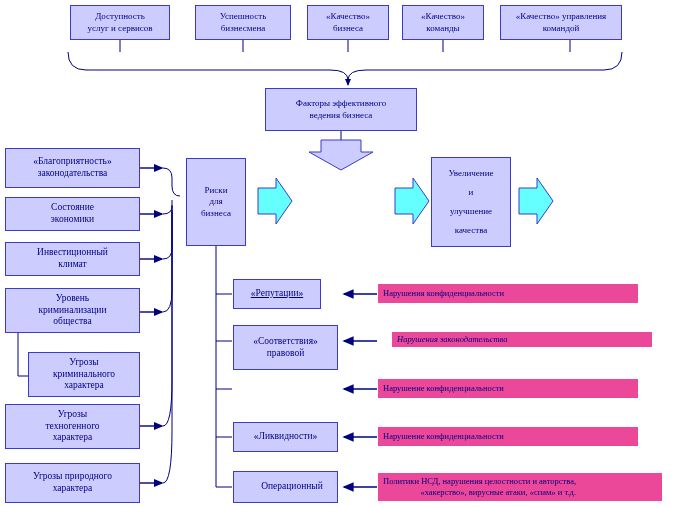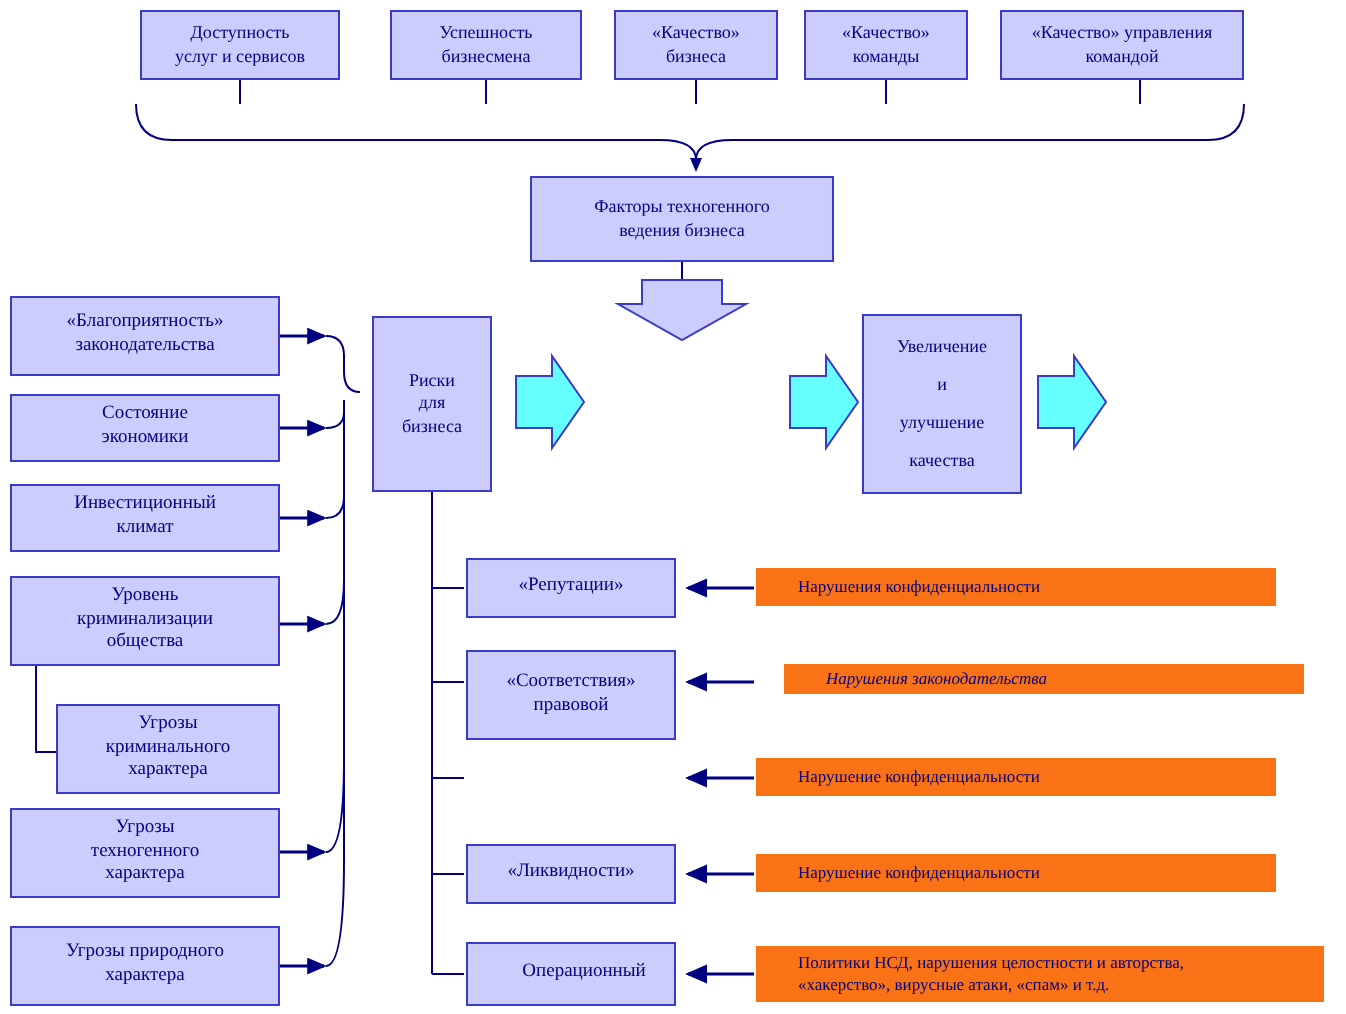--- a/index.html
+++ b/index.html
@@ -26,26 +26,26 @@
     padding:2px 3px;
     white-space:pre-line;
   }
   .top-box{font-size:9px;}
   .factor-box{font-size:9px;}
   .left-box{font-size:9.5px;}
   .risk-box{font-size:9px;}
   .risk-type{font-size:9.5px;}
   .viol-box{
     border:none;
-    background:#f97316;
+    background:#ec4899;
     justify-content:flex-start;
-    text-align:left;
+    text-align:right;
     font-size:8.5px;
     color:#000080;
-    padding-left:21px;
+    padding-left:5px;
   }
   .ellipse{
     position:absolute;
     box-sizing:border-box;
     border:1px solid #3a3acc;
     background:#ccccff;
     border-radius:50%;
     display:flex;
     align-items:center;
     justify-content:center;
@@ -134,21 +134,21 @@
 услуг и сервисов</div>
   <div class="box top-box" style="left:195px;top:5px;width:96px;height:35px;">Успешность
 бизнесмена</div>
   <div class="box top-box" style="left:307px;top:5px;width:82px;height:35px;">«Качество»
 бизнеса</div>
   <div class="box top-box" style="left:402px;top:5px;width:82px;height:35px;">«Качество»
 команды</div>
   <div class="box top-box" style="left:500px;top:5px;width:122px;height:35px;">«Качество» управления
 командой</div>
 
-  <div class="box factor-box" style="left:265px;top:88px;width:152px;height:43px;">Факторы техногенного
+  <div class="box factor-box" style="left:265px;top:88px;width:152px;height:43px;">Факторы эффективного
 ведения бизнеса</div>
 
   <div class="box left-box" style="left:5px;top:148px;width:135px;height:40px;">«Благоприятность»
 законодательства</div>
   <div class="box left-box" style="left:5px;top:197px;width:135px;height:34px;">Состояние
 экономики</div>
   <div class="box left-box" style="left:5px;top:242px;width:135px;height:34px;">Инвестиционный
 климат</div>
   <div class="box left-box" style="left:5px;top:288px;width:135px;height:45px;">Уровень
 криминализации
@@ -169,21 +169,21 @@
 
   <div class="box" style="left:431px;top:157px;width:80px;height:90px;font-size:9px;line-height:1.05;">Увеличение
 
 и
 
 улучшение
 
 качества</div>
 
 
-  <div class="box risk-type" style="left:233px;top:279px;width:105px;height:30px;">«Репутации»</div>
+  <div class="box risk-type" style="left:233px;top:279px;width:88px;height:30px;text-decoration:underline;">«Репутации»</div>
   <div class="box risk-type" style="left:233px;top:325px;width:105px;height:45px;">«Соответствия»
 правовой</div>
   <div class="box risk-type" style="left:233px;top:422px;width:105px;height:30px;">«Ликвидности»</div>
   <div class="box risk-type" style="left:233px;top:471px;width:105px;height:32px;padding-left:16px;">Операционный</div>
 
   <div class="box viol-box" style="left:378px;top:284px;width:260px;height:19px;">Нарушения конфиденциальности</div>
   <div class="box viol-box" style="left:392px;top:332px;width:260px;height:15px;font-style:italic;">Нарушения законодательства</div>
   <div class="box viol-box" style="left:378px;top:379px;width:260px;height:19px;">Нарушение конфиденциальности</div>
   <div class="box viol-box" style="left:378px;top:427px;width:260px;height:19px;">Нарушение конфиденциальности</div>
   <div class="box viol-box" style="left:378px;top:473px;width:284px;height:28px;line-height:1.25;">Политики НСД, нарушения целостности и авторства,

